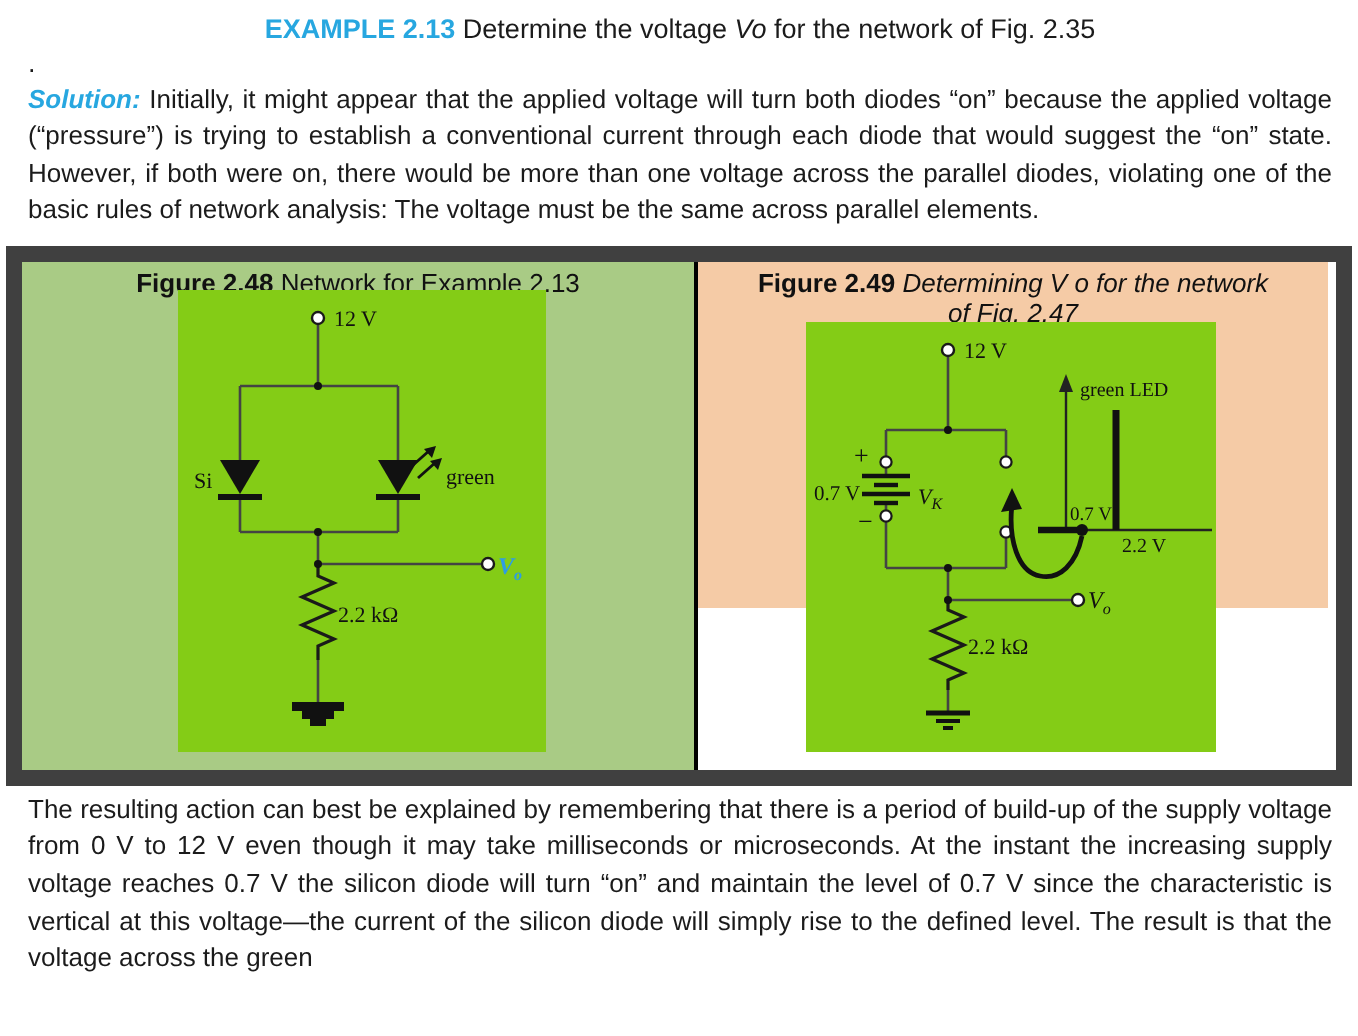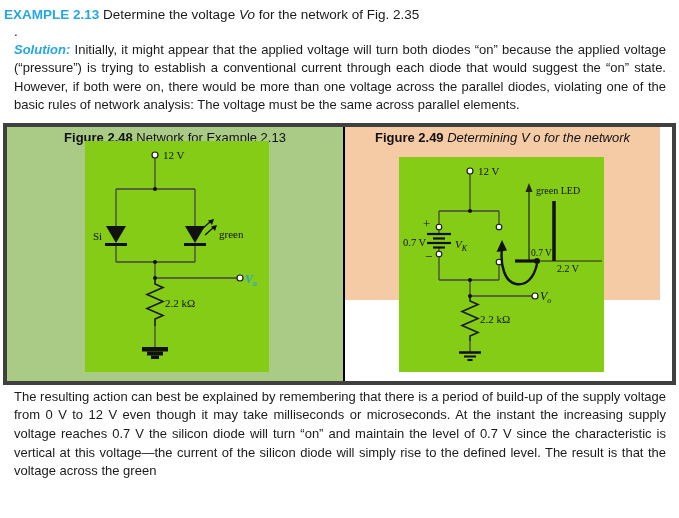--- a/index.html
+++ b/index.html
@@ -1,24 +1,24 @@
 <!DOCTYPE html>
 <html><head>
 <meta charset="utf-8">
 <style>
   html,body{margin:0;padding:0;background:#fff;}
   .page{position:relative;width:679px;height:518px;background:#fff;overflow:hidden;
         font-family:"Liberation Sans","DejaVu Sans",sans-serif;color:#1b1b1b;}
-  .heading{margin:6px 13px 0 4px;font-size:13.5px;line-height:18.5px;}
+  .heading{margin:6px 13px 0 14px;font-size:13.5px;line-height:18.5px;text-align:center;}
   .ex-label{color:#27a7e0;font-weight:bold;}
   .stray-dot{margin:1px 0 0 14px;font-size:13.5px;line-height:12px;}
   .body-text{margin:3px 13px 0 14px;font-size:13px;line-height:18.6px;text-align:justify;}
   .sol-label{color:#27a7e0;font-weight:bold;font-style:italic;}
   .closing{}
-  .figure-row{position:relative;margin:8px 3px 0 3px;height:254px;border:4px solid #404040;background:#fff;}
+  .figure-row{position:relative;margin:8px 3px 0 3px;height:254px;border:8px solid #404040;background:#fff;}
   .panel-left{position:absolute;left:0;top:0;bottom:0;width:336px;background:#a9cb85;}
   .divider{position:absolute;left:336px;top:0;bottom:0;width:2px;background:#000;}
   .panel-right{position:absolute;left:338px;top:0;right:0;bottom:0;background:#fff;}
   .salmon{position:absolute;left:0;top:0;width:315px;height:173px;background:#f5cba6;}
   .fig-title{text-align:center;padding-top:3px;font-size:13px;line-height:15px;color:#111;}
   .fig-label{font-weight:bold;}
   .it{font-style:italic;}
   .circuit-box{position:absolute;background:#84cc16;}
   .box-48{left:78px;top:14px;width:184px;height:231px;}
   .box-49{left:54px;top:30px;width:205px;height:215px;}
@@ -92,20 +92,21 @@
       </div>
     </div>
 
     <div class="divider"></div>
 
     <div class="panel-right">
       <div class="salmon">
         <div class="fig-title">
           <span class="fig-label">Figure 2.49</span>
           <span class="it">Determining V o for the network</span>
+          <div class="it">of Fig. 2.47</div>
         </div>
         <div class="circuit-box box-49">
           <svg width="205" height="215" viewBox="0 0 205 215">
             <g stroke="#444" stroke-width="1.3" fill="none">
               <line x1="71" y1="17" x2="71" y2="54"></line>
               <line x1="40" y1="54" x2="100" y2="54"></line>
               <line x1="40" y1="54" x2="40" y2="67"></line>
               <line x1="40" y1="73" x2="40" y2="76"></line>
               <line x1="40" y1="91" x2="40" y2="94"></line>
               <line x1="40" y1="100" x2="40" y2="123"></line>

